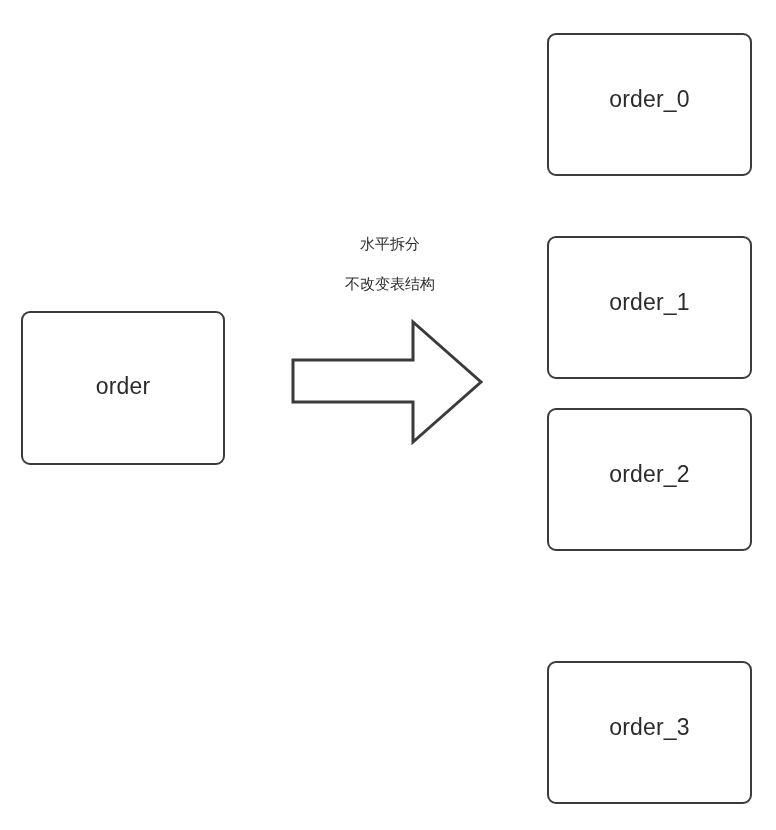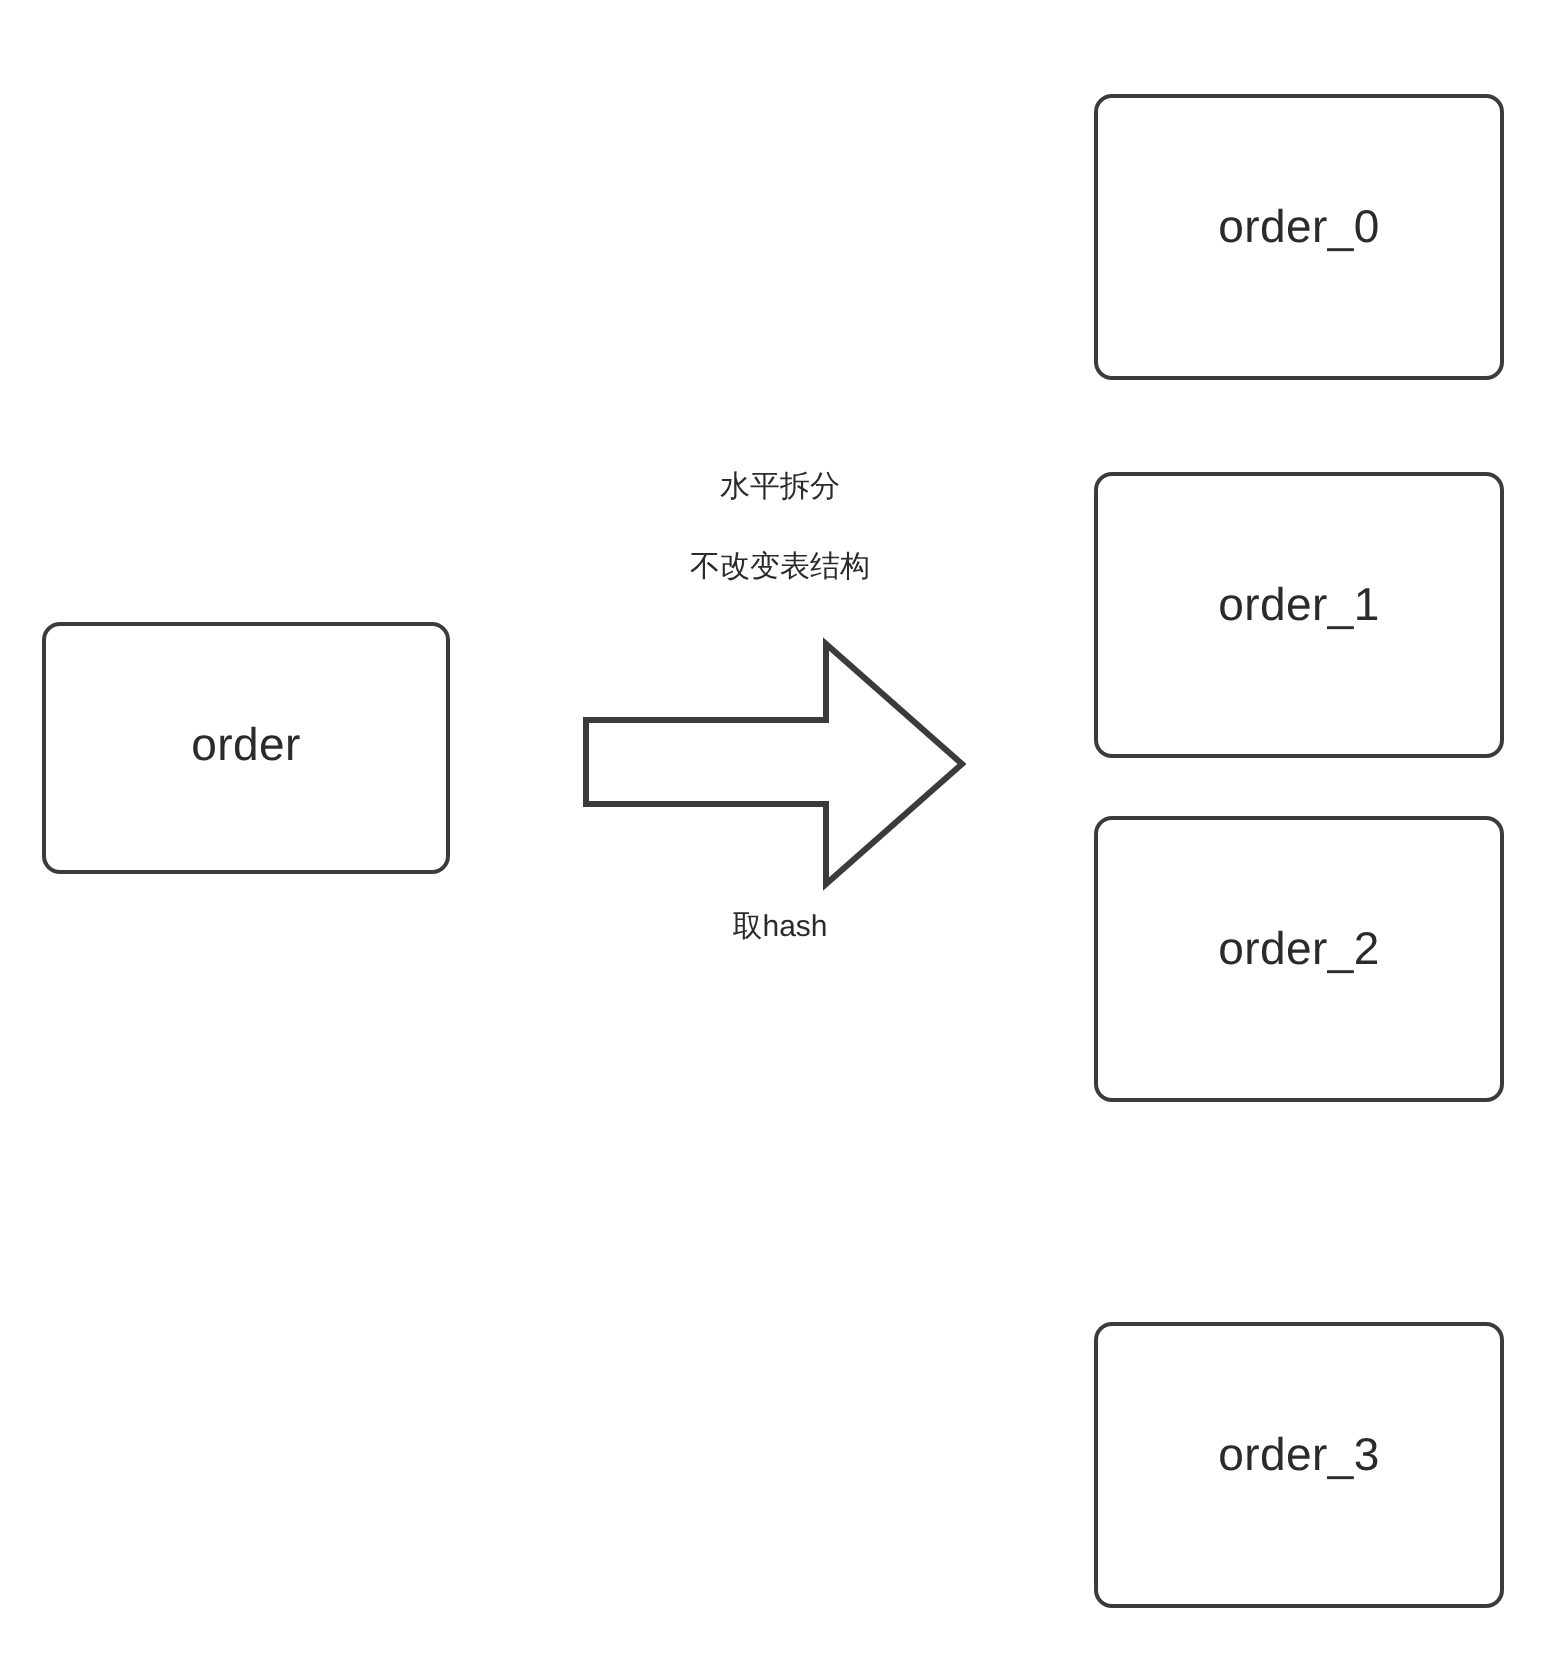--- a/index.html
+++ b/index.html
@@ -41,31 +41,31 @@
     letter-spacing: 0.2px;
     line-height: 1;
     white-space: nowrap;
   }
 
   
   #node-source {
     left: 21px;
     top: 311px;
     width: 204px;
-    height: 126px;
+    height: 154px;
   }
   #node-source .node-label { transform: translateY(-2px); }
 
   
   .shard-box {
     left: 547px;
     width: 205px;
     height: 143px;
   }
-  #node-shard-0 { top: 33px; margin-top: 14px; }
+  #node-shard-0 { top: 33px; }
   #node-shard-1 { top: 224px; margin-top: 12px; }
   #node-shard-2 { top: 408px; }
   #node-shard-3 { top: 661px; }
   .shard-box .node-label { transform: translateY(-5px); }
 
   
   #split-arrow {
     position: absolute;
     left: 288px;
     top: 316px;
@@ -108,21 +108,20 @@
       <polygon points="5,44 125,44 125,6 193,66 125,126 125,86 5,86" fill="#ffffff" stroke="#3b3b3b" stroke-width="3" stroke-linejoin="miter"></polygon>
     </svg>
   </div>
 
   <div class="caption" id="caption-above">
     <span class="caption-line">水平拆分</span>
     <span class="caption-line">不改变表结构</span>
   </div>
 
   <div class="caption" id="caption-below">
-    <span class="caption-line">取hash</span>
   </div>
 
   <div class="node-box shard-box" id="node-shard-0">
     <span class="node-label">order_0</span>
   </div>
 
   <div class="node-box shard-box" id="node-shard-1">
     <span class="node-label">order_1</span>
   </div>
 

